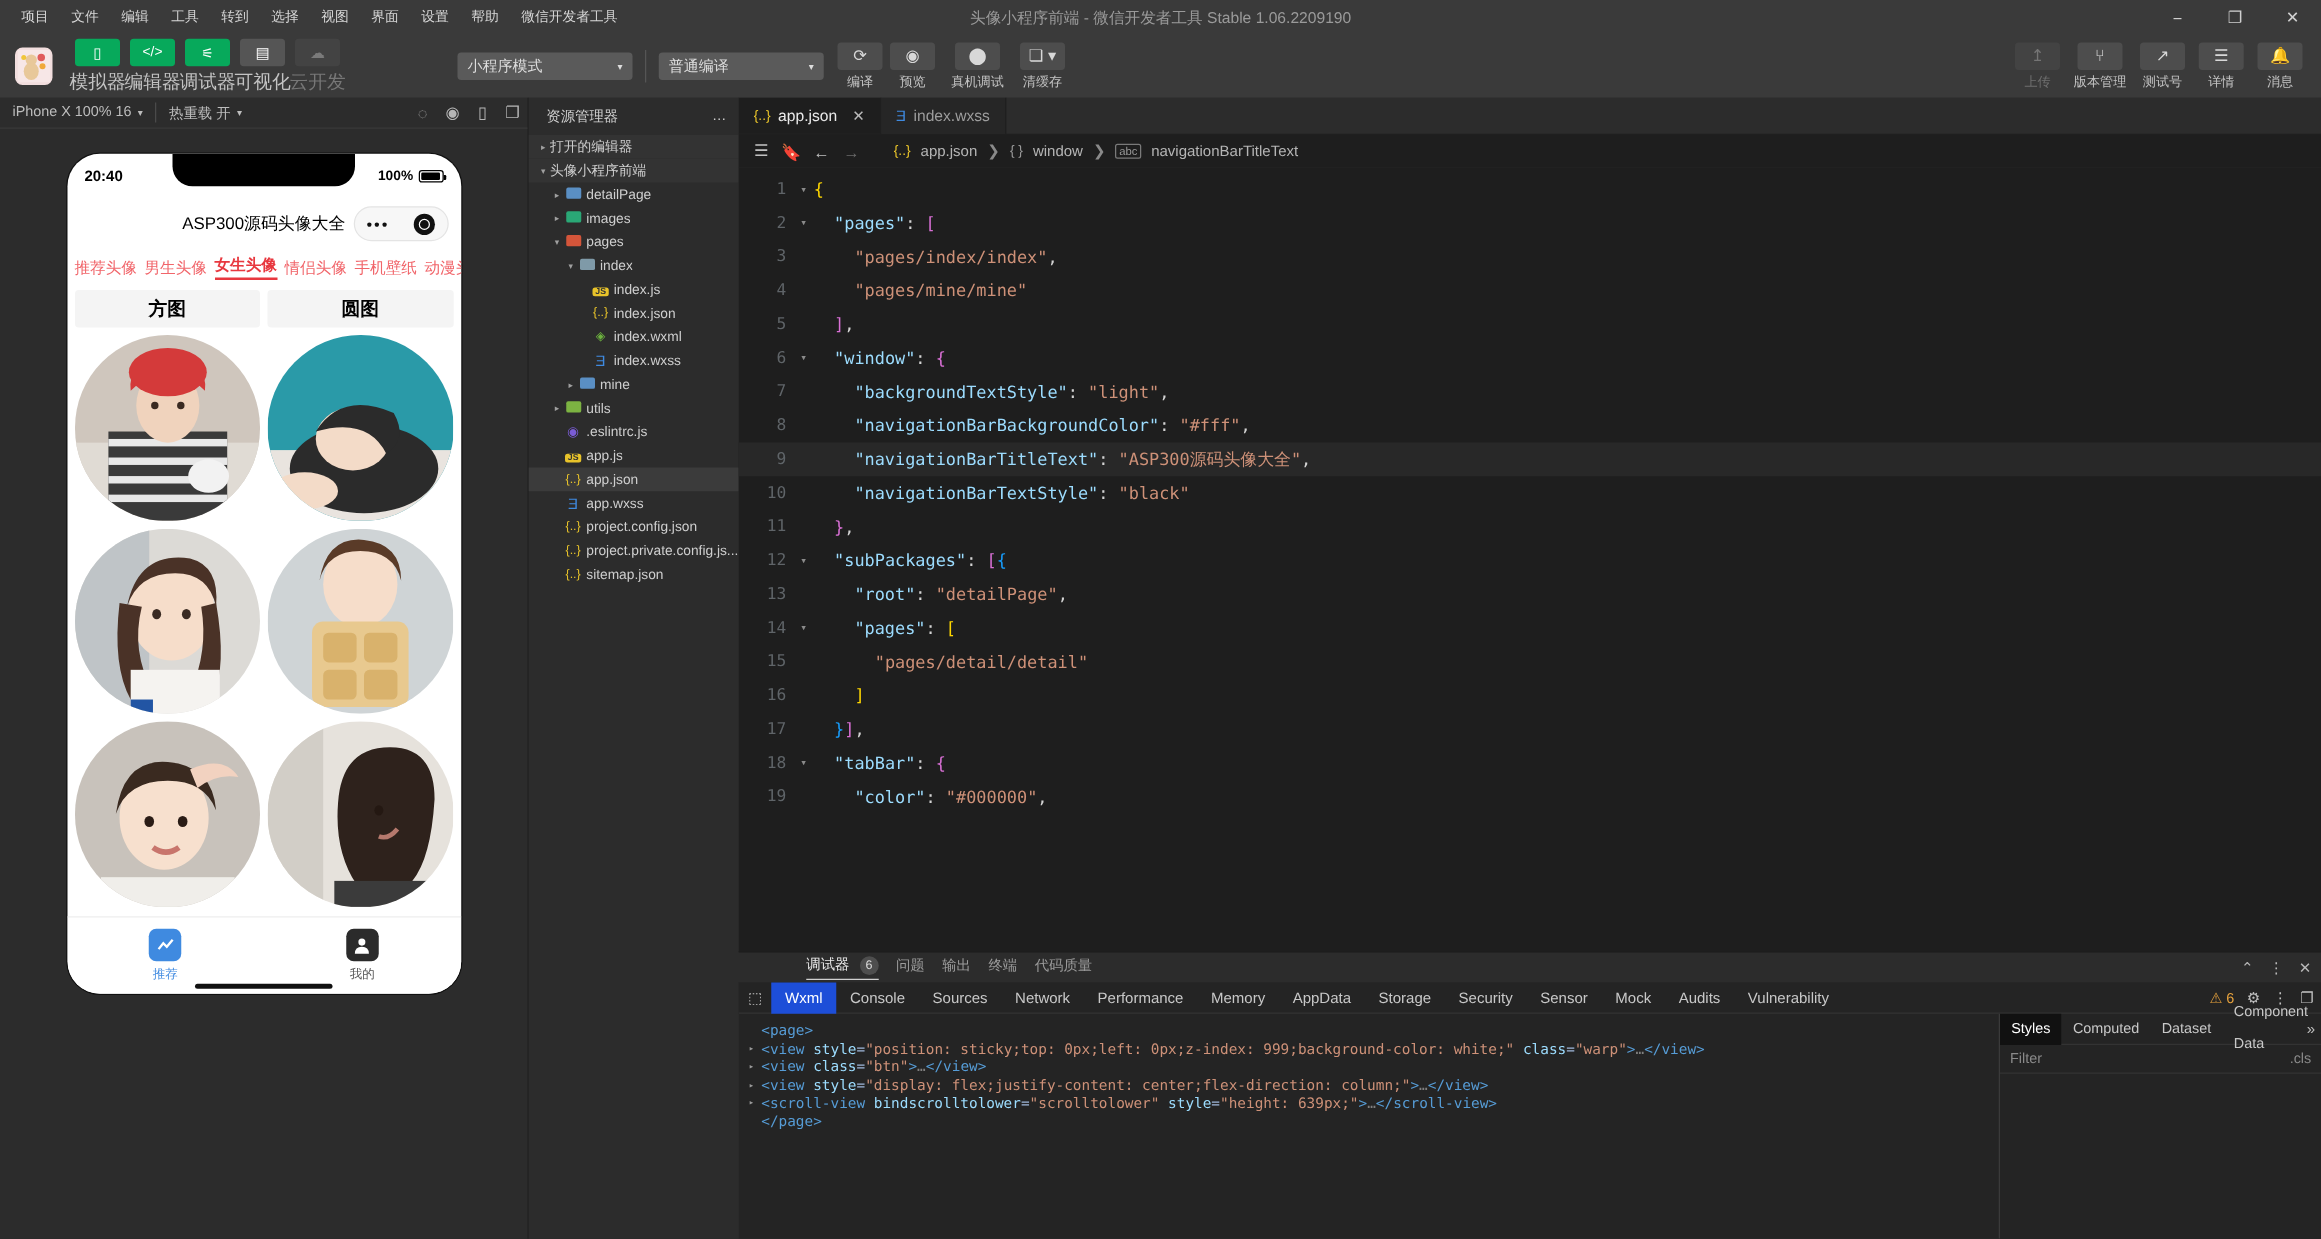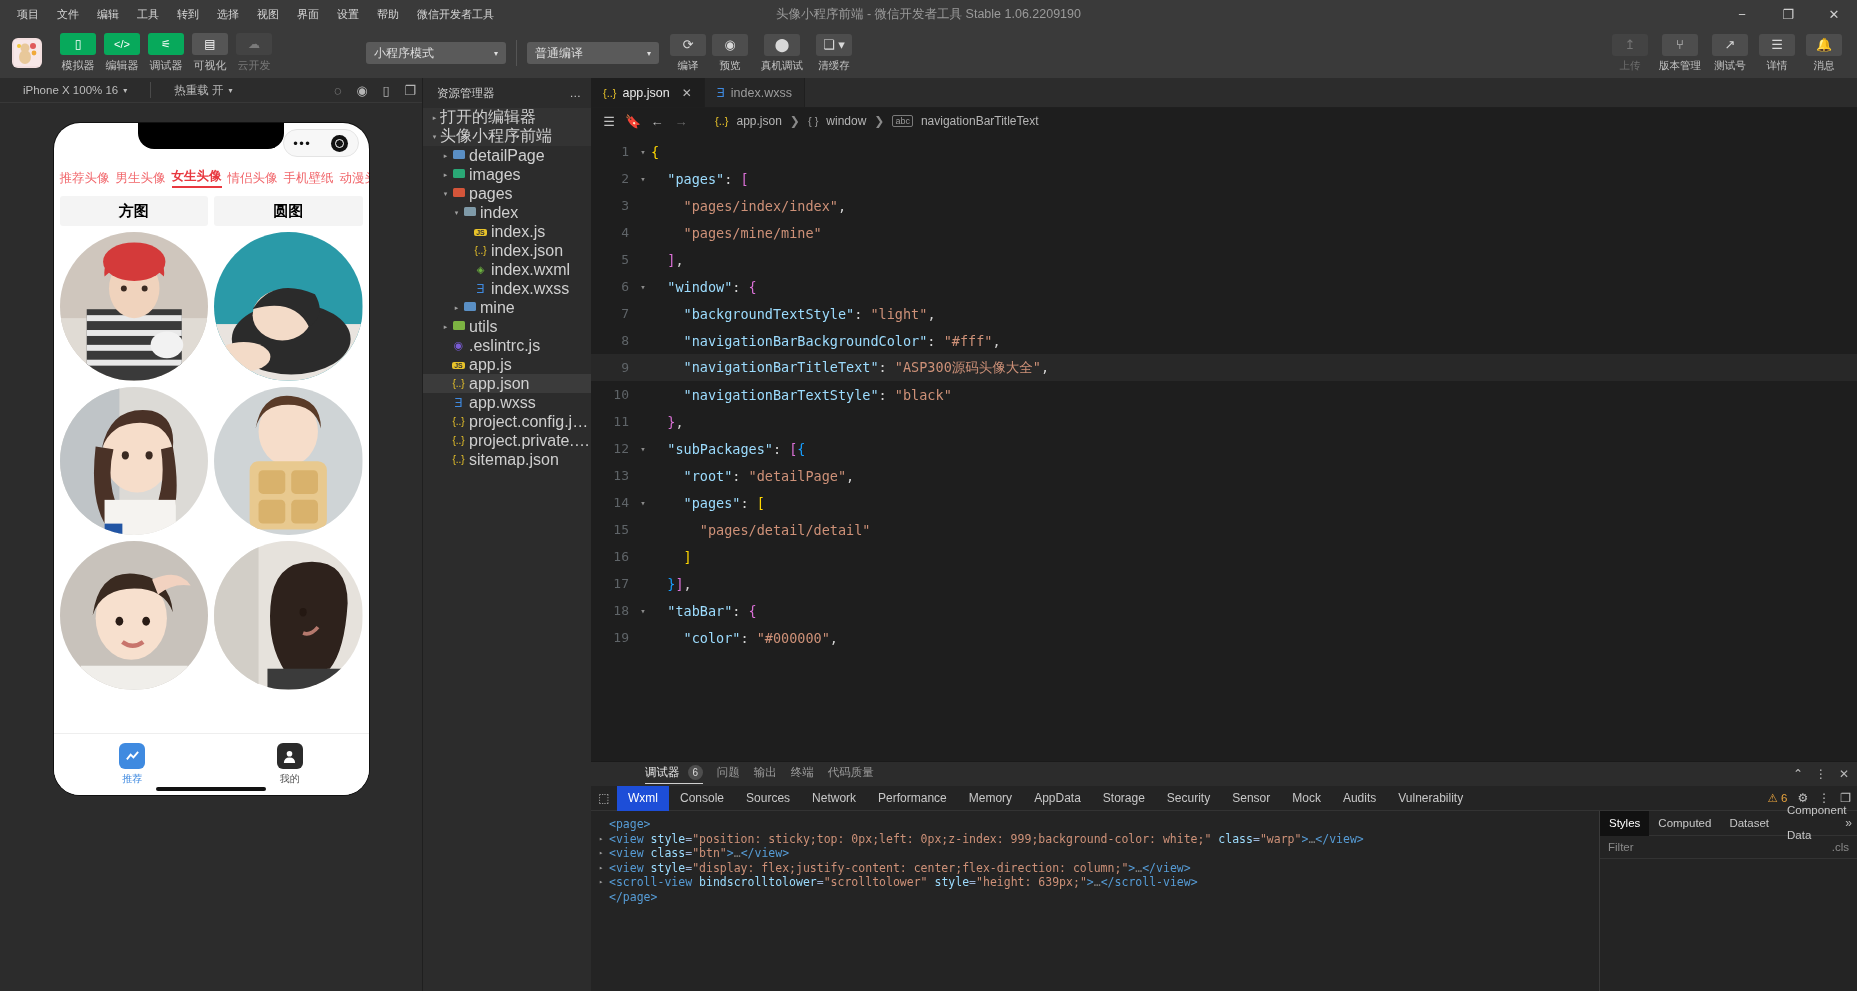--- a/index.html
+++ b/index.html
@@ -21,21 +21,21 @@
              padding:0 12px; position:relative; }
   .applogo { width:30px; height:30px; border-radius:6px; background:#f2dede;
              display:flex; align-items:center; justify-content:center; font-size:17px;
              overflow:hidden; margin-right:14px; }
   .tgroup { display:flex; align-items:flex-start; }
   .tbtn { width:36px; margin:0 4px; display:flex; flex-direction:column; align-items:center; }
   .tbtn .bx { width:36px; height:22px; border-radius:3px; display:flex; align-items:center;
               justify-content:center; color:#fff; font-size:12px; }
   .tbtn .bx.green { background:#07a95b; }
   .tbtn .bx.grey  { background:#555; }
-  .tbtn .lb { font-size:11px; margin-top:3px; color:#c3c3c3; white-space:nowrap; }
+  .tbtn .lb { font-size:15px; margin-top:3px; color:#c3c3c3; white-space:nowrap; }
   .tbtn.dim .bx { background:#434343; color:#7a7a7a; }
   .tbtn.dim .lb { color:#777; }
 
   .seldrop { height:22px; background:#5a5a5a; border-radius:3px; display:flex; align-items:center;
              justify-content:space-between; padding:0 8px; font-size:12px; color:#ddd; }
   .divider { width:1px; height:26px; background:#555; margin:0 10px; }
 
   .wtbtn { display:flex; flex-direction:column; align-items:center; margin:0 3px; }
   .wtbtn .bx { min-width:36px; height:22px; border-radius:3px; background:#4d4d4d;
                display:flex; align-items:center; justify-content:center; color:#d8d8d8; font-size:13px; padding:0 6px;}
@@ -43,21 +43,21 @@
   .wtbtn.dim .bx { background:#434343; color:#757575; }
   .wtbtn.dim .lb { color:#6f6f6f; }
 
   
   .body { display:flex; height:913px; }
 
   
   .sim { width:423px; background:#2c2c2c; border-right:1px solid #1f1f1f; }
   .simbar { height:25px; display:flex; align-items:center; font-size:11.5px; color:#bdbdbd;
             border-bottom:1px solid #383838; }
-  .simbar .sb { padding:0 23px; display:flex; align-items:center; height:25px; }
+  .simbar .sb { padding:0 10px; display:flex; align-items:center; height:25px; }
   .simbar .vl { width:1px; height:16px; background:#4a4a4a; }
   .simbar .spacer { flex:1; }
   .simbar .ic { width:24px; text-align:center; font-size:13px; color:#b5b5b5; }
 
   .phoneWrap { display:flex; justify-content:center; padding-top:20px; }
   .phone { width:315px; height:672px; background:#fff; border-radius:26px; position:relative;
            overflow:hidden; box-shadow:0 0 0 1px #111; }
   .notch { position:absolute; top:0; left:50%; transform:translateX(-50%); width:146px; height:26px;
            background:#000; border-radius:0 0 16px 16px; }
   .statusbar { height:36px; display:flex; align-items:center; justify-content:space-between;
@@ -108,21 +108,21 @@
   
   .explorer { width:168px; background:#2c2c2c; display:flex; flex-direction:column; }
   .exTitleRow { height:30px; display:flex; align-items:center; justify-content:space-between;
                 padding:0 10px 0 14px; font-size:11.5px; color:#cfcfcf; }
   .exRow { height:19px; display:flex; align-items:center; font-size:12px; color:#cfcfcf;
            white-space:nowrap; overflow:hidden; }
   .exRow.sect { background:#333; font-size:11.5px; }
   .exRow.sel { background:#3b3b3b; }
   .tw { width:11px; font-size:7px; color:#a0a0a0; text-align:center; flex:none; }
   .ficon { width:15px; flex:none; text-align:center; font-size:9px; margin-right:3px; }
-  .fname { font-size:16px; overflow:hidden; text-overflow:ellipsis; }
+  .fname { font-size:11px; overflow:hidden; text-overflow:ellipsis; }
   .fld { display:inline-block; width:12px; height:9px; border-radius:1.5px; }
 
   
   .editorCol { flex:1; display:flex; flex-direction:column; background:#2c2c2c; min-width:0; }
   .tabsRow { height:30px; background:#2c2c2c; display:flex; align-items:stretch; border-bottom:1px solid #1f1f1f;}
   .etab { display:flex; align-items:center; gap:6px; padding:0 12px; font-size:12.5px;
           color:#9d9d9d; background:#262626; border-right:1px solid #1f1f1f; }
   .etab.active { background:#1e1e1e; color:#eaeaea; }
   .etab .cls { font-size:12px; color:#bbb; margin-left:6px; }
 
@@ -315,20 +315,29 @@
       <div class="spacer"></div>
       <div class="ic">◌</div>
       <div class="ic">◉</div>
       <div class="ic">▯</div>
       <div class="ic">❐</div>
     </div>
 
     <div class="phoneWrap">
       <div class="phone">
         <div class="notch"></div>
+        <div class="statusbar">
+          <span>20:40</span>
+          <span class="statusright">
+            <span>100%</span>
+            <span class="batt">
+                <i></i>
+              </span>
+          </span>
+        </div>
 
         <div class="navbar">
           <div class="navtitle">ASP300源码头像大全</div>
           <div class="capsule">
             <span class="dots">•••</span>
             <span class="tgt"></span>
           </div>
         </div>
 
         <div class="cats">

